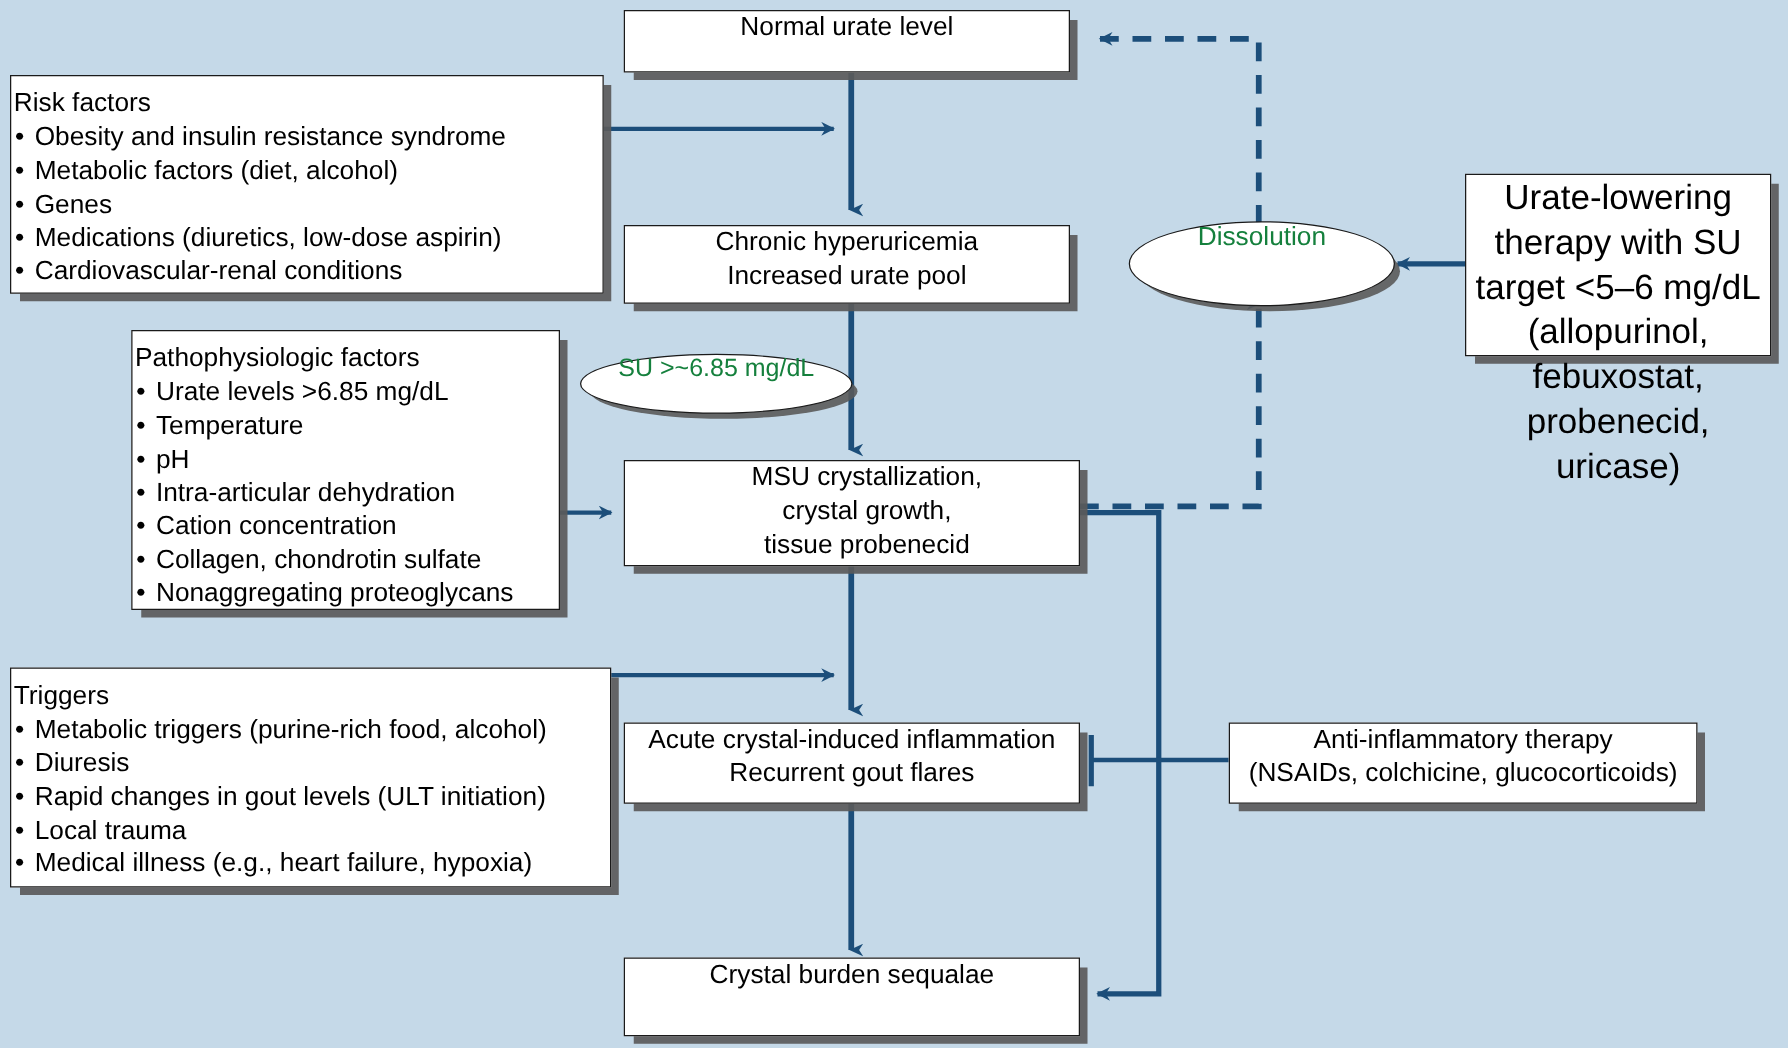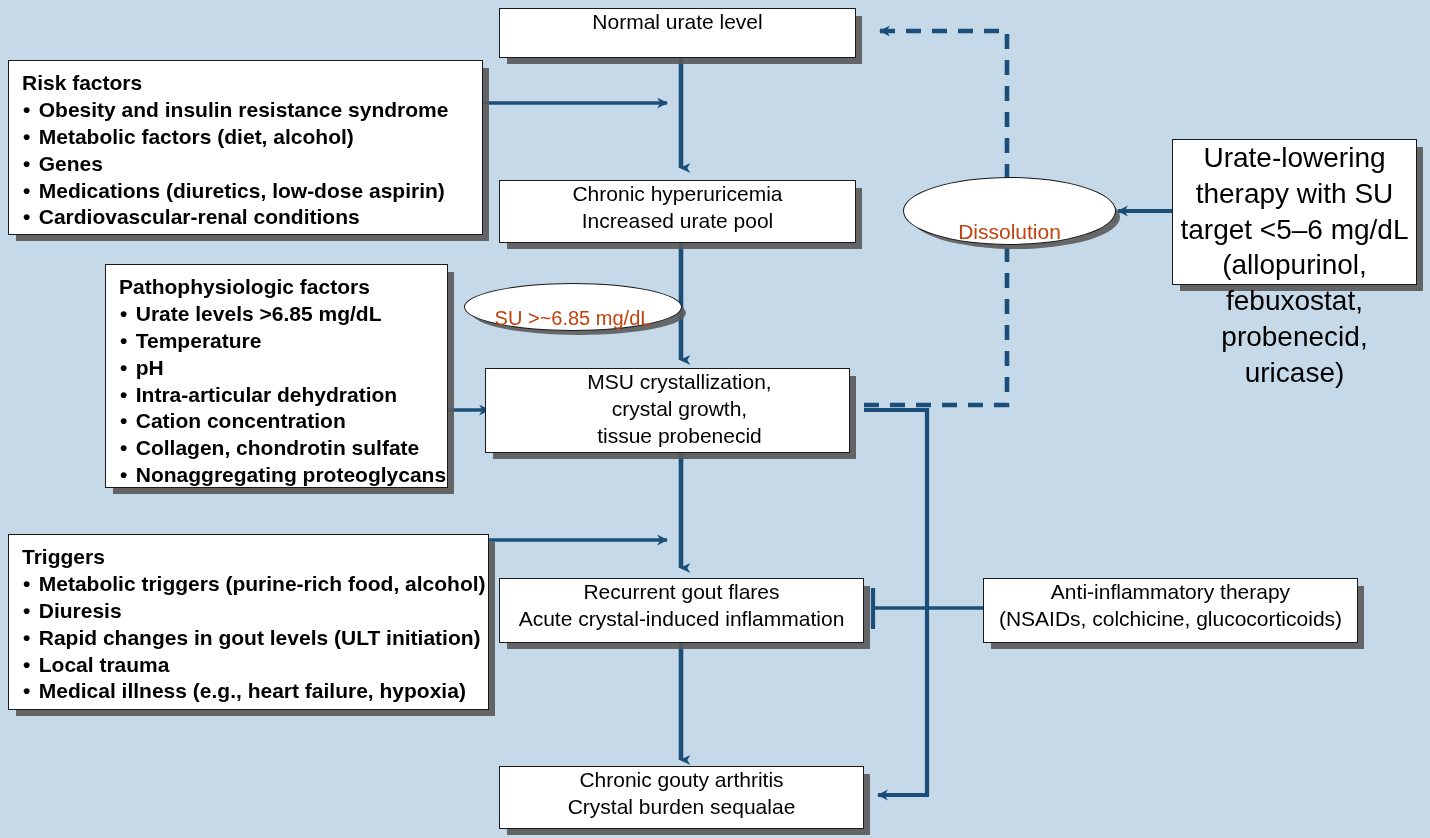--- a/index.html
+++ b/index.html
@@ -39,23 +39,22 @@
     line-height: 1.28;
     z-index: 3;
   }
   .node.center {
     align-items: center;
     text-align: center;
   }
   .node.listbox {
     align-items: flex-start;
     text-align: left;
-    padding: 9px 12px 9px 13px;
+    padding: 9px 12px 9px 2px;
     justify-content: flex-start;
-    font-weight: bold;
   }
   .node .ttl {
     white-space: nowrap;
   }
   .node ul {
     margin: 0;
     padding: 0;
     list-style: none;
   }
   .node ul li {
@@ -67,25 +66,25 @@
     width: 0.75em;
     margin-left: 1px;
   }
   .ellipse {
     position: absolute;
     background: #ffffff;
     border: 1.8px solid #1a1a1a;
     border-radius: 50%;
     box-shadow: 6px 6px 0 -2px rgba(90,90,90,0.9);
     display: flex;
-    align-items: flex-end;
+    align-items: flex-start;
     justify-content: center;
     text-align: center;
     font-size: 21px;
-    color: #c2410c;
+    color: #15803d;
     box-sizing: border-box;
     z-index: 3;
   }
   .ellipse.small {
     font-size: 20px;
   }
 </style>
 </head>
 <body>
 
@@ -141,33 +140,32 @@
 
   <div class="node center" style="left:499px; top:8px; width:357px; height:50px;">
     <div>Normal urate level</div>
   </div>
 
   <div class="node center" style="left:499px; top:180px; width:357px; height:63px;">
     <div>Chronic hyperuricemia</div>
     <div>Increased urate pool</div>
   </div>
 
-  <div class="node center" style="left:485px; top:368px; width:365px; height:85px;padding-left:24px;">
+  <div class="node center" style="left:499px; top:368px; width:365px; height:85px;padding-left:24px;">
     <div>MSU crystallization,</div>
     <div>crystal growth,</div>
     <div>tissue probenecid</div>
   </div>
 
   <div class="node center" style="left:499px; top:578px; width:365px; height:65px;">
+    <div>Acute crystal-induced inflammation</div>
     <div>Recurrent gout flares</div>
-    <div>Acute crystal-induced inflammation</div>
   </div>
 
   <div class="node center" style="left:499px; top:766px; width:365px; height:63px;">
-    <div>Chronic gouty arthritis</div>
     <div>Crystal burden sequalae</div>
   </div>
 
   <div class="node center" style="left:1172px; top:139px; width:245px; height:146px; font-size:28px;">
     <div>Urate-lowering</div>
     <div>therapy with SU</div>
     <div>target &lt;5–6 mg/dL</div>
     <div>(allopurinol, febuxostat,</div>
     <div>probenecid, uricase)</div>
   </div>

